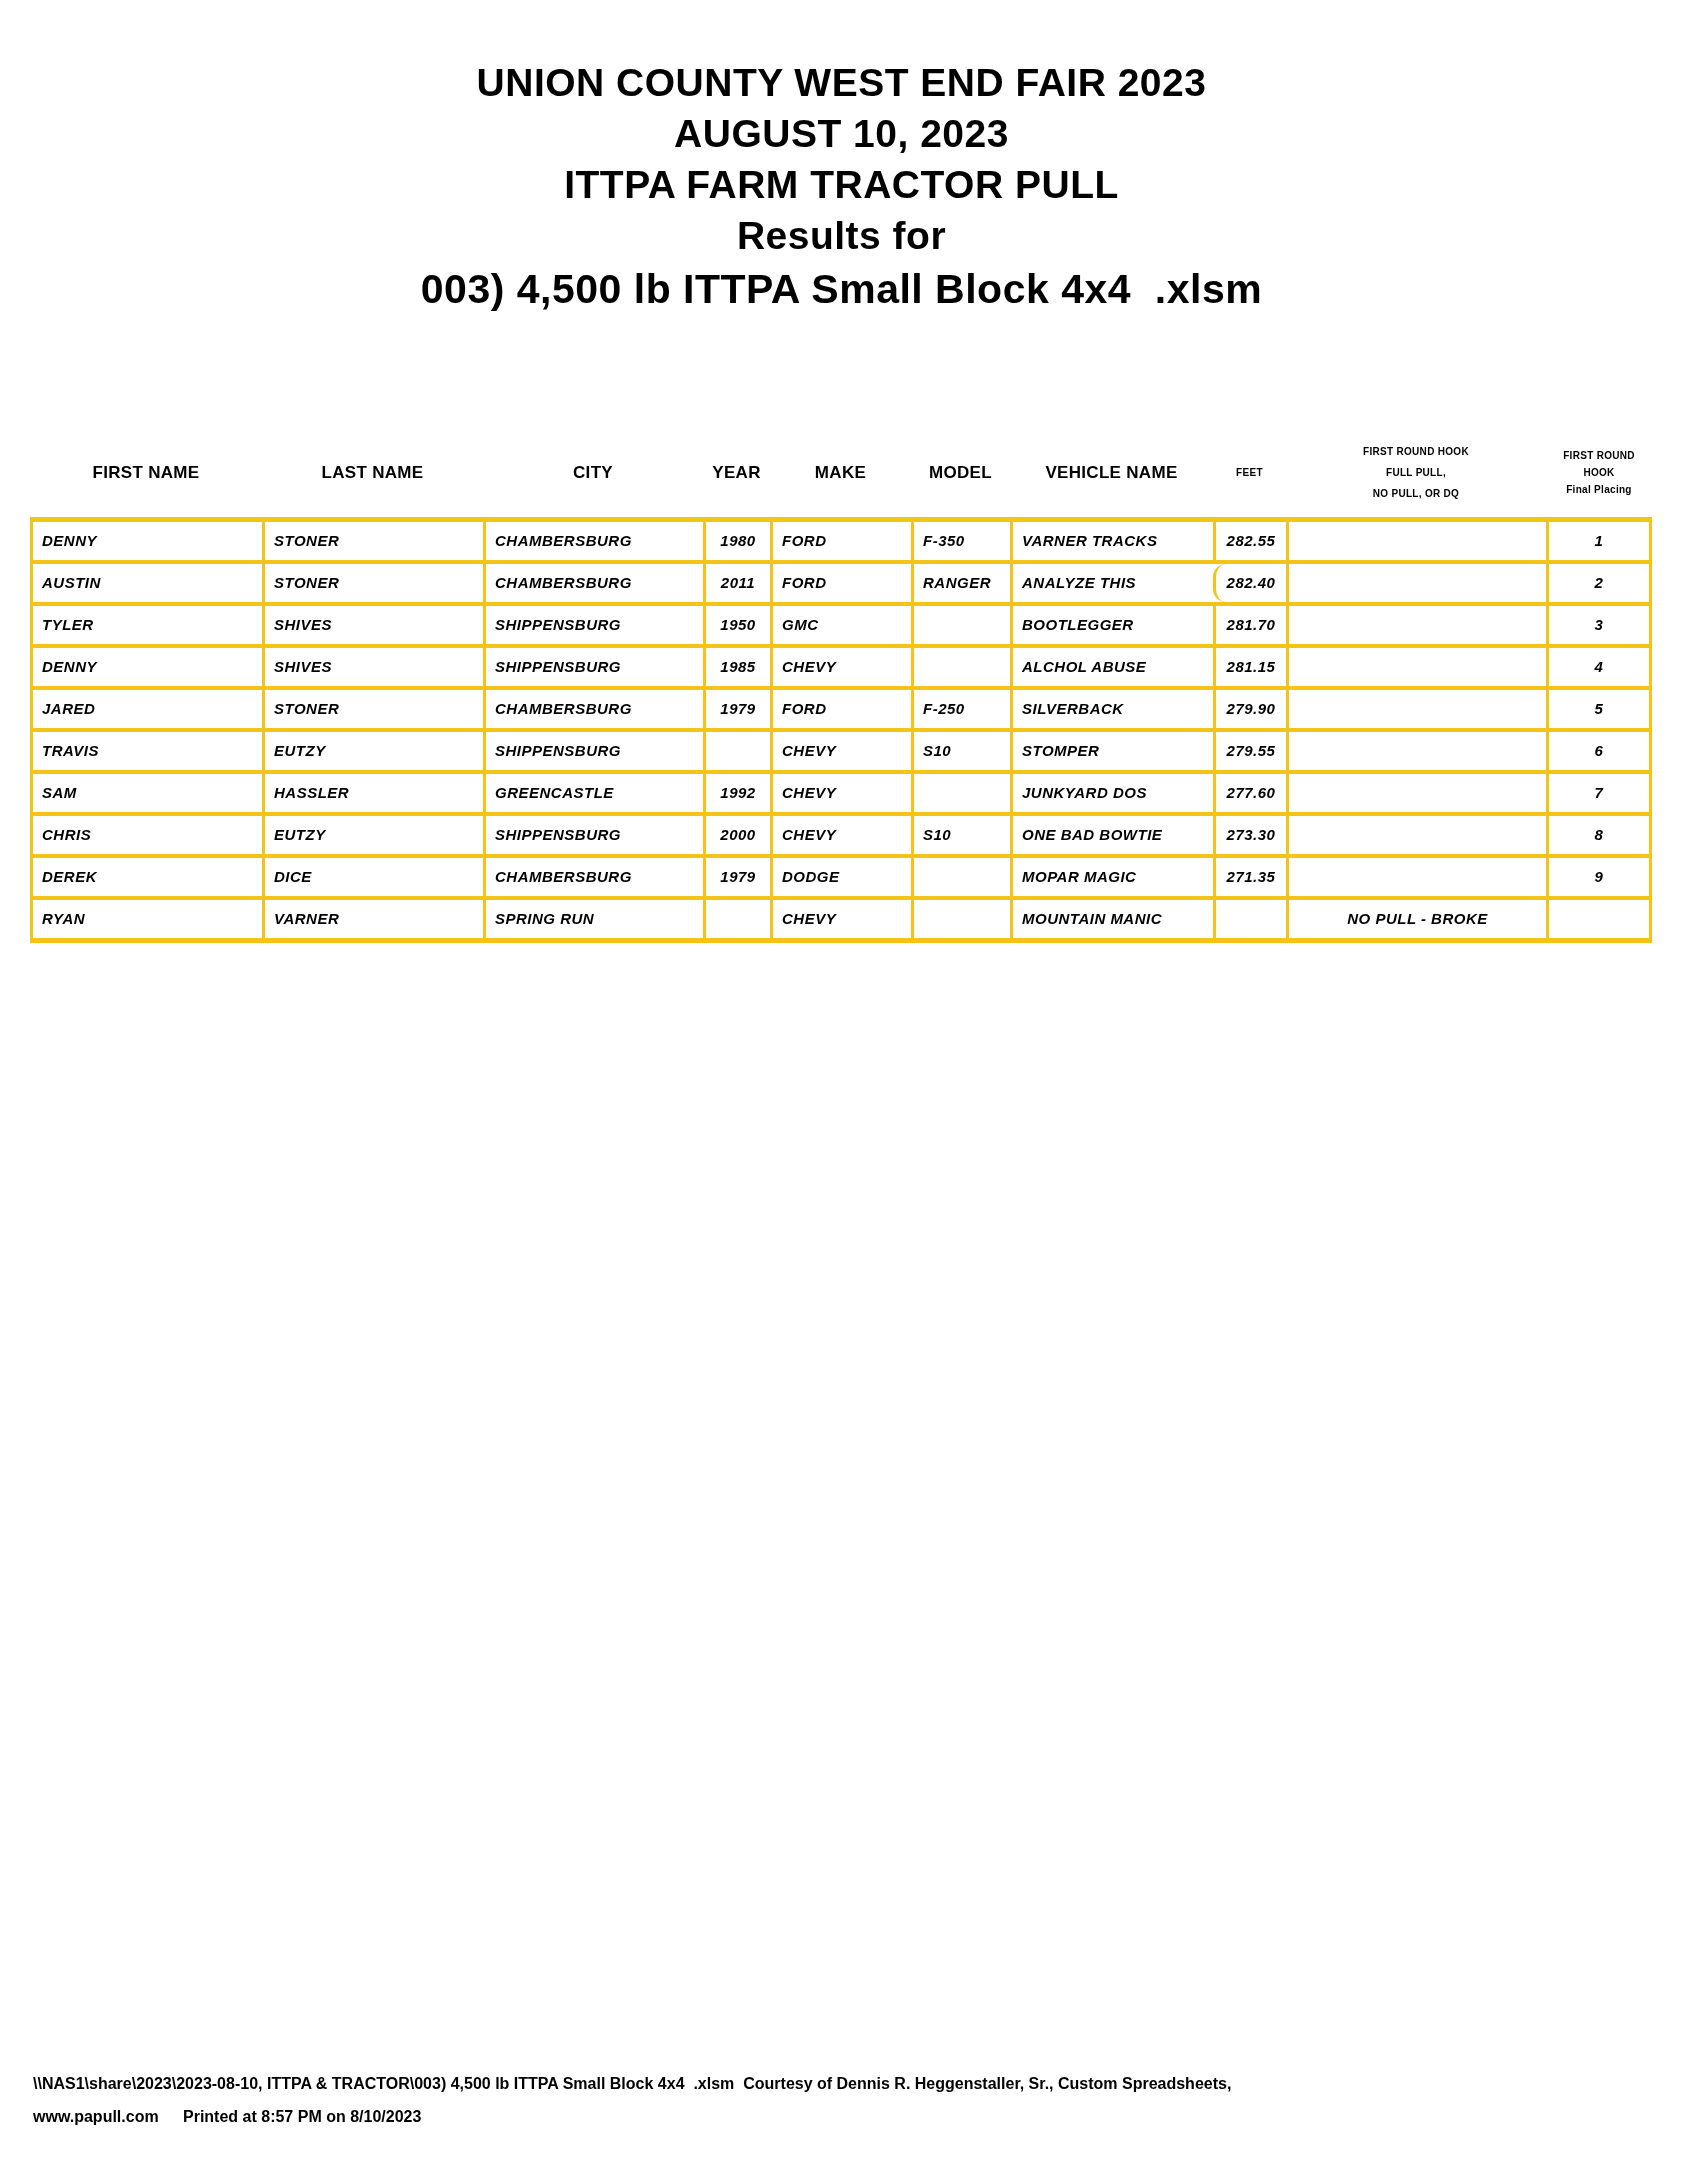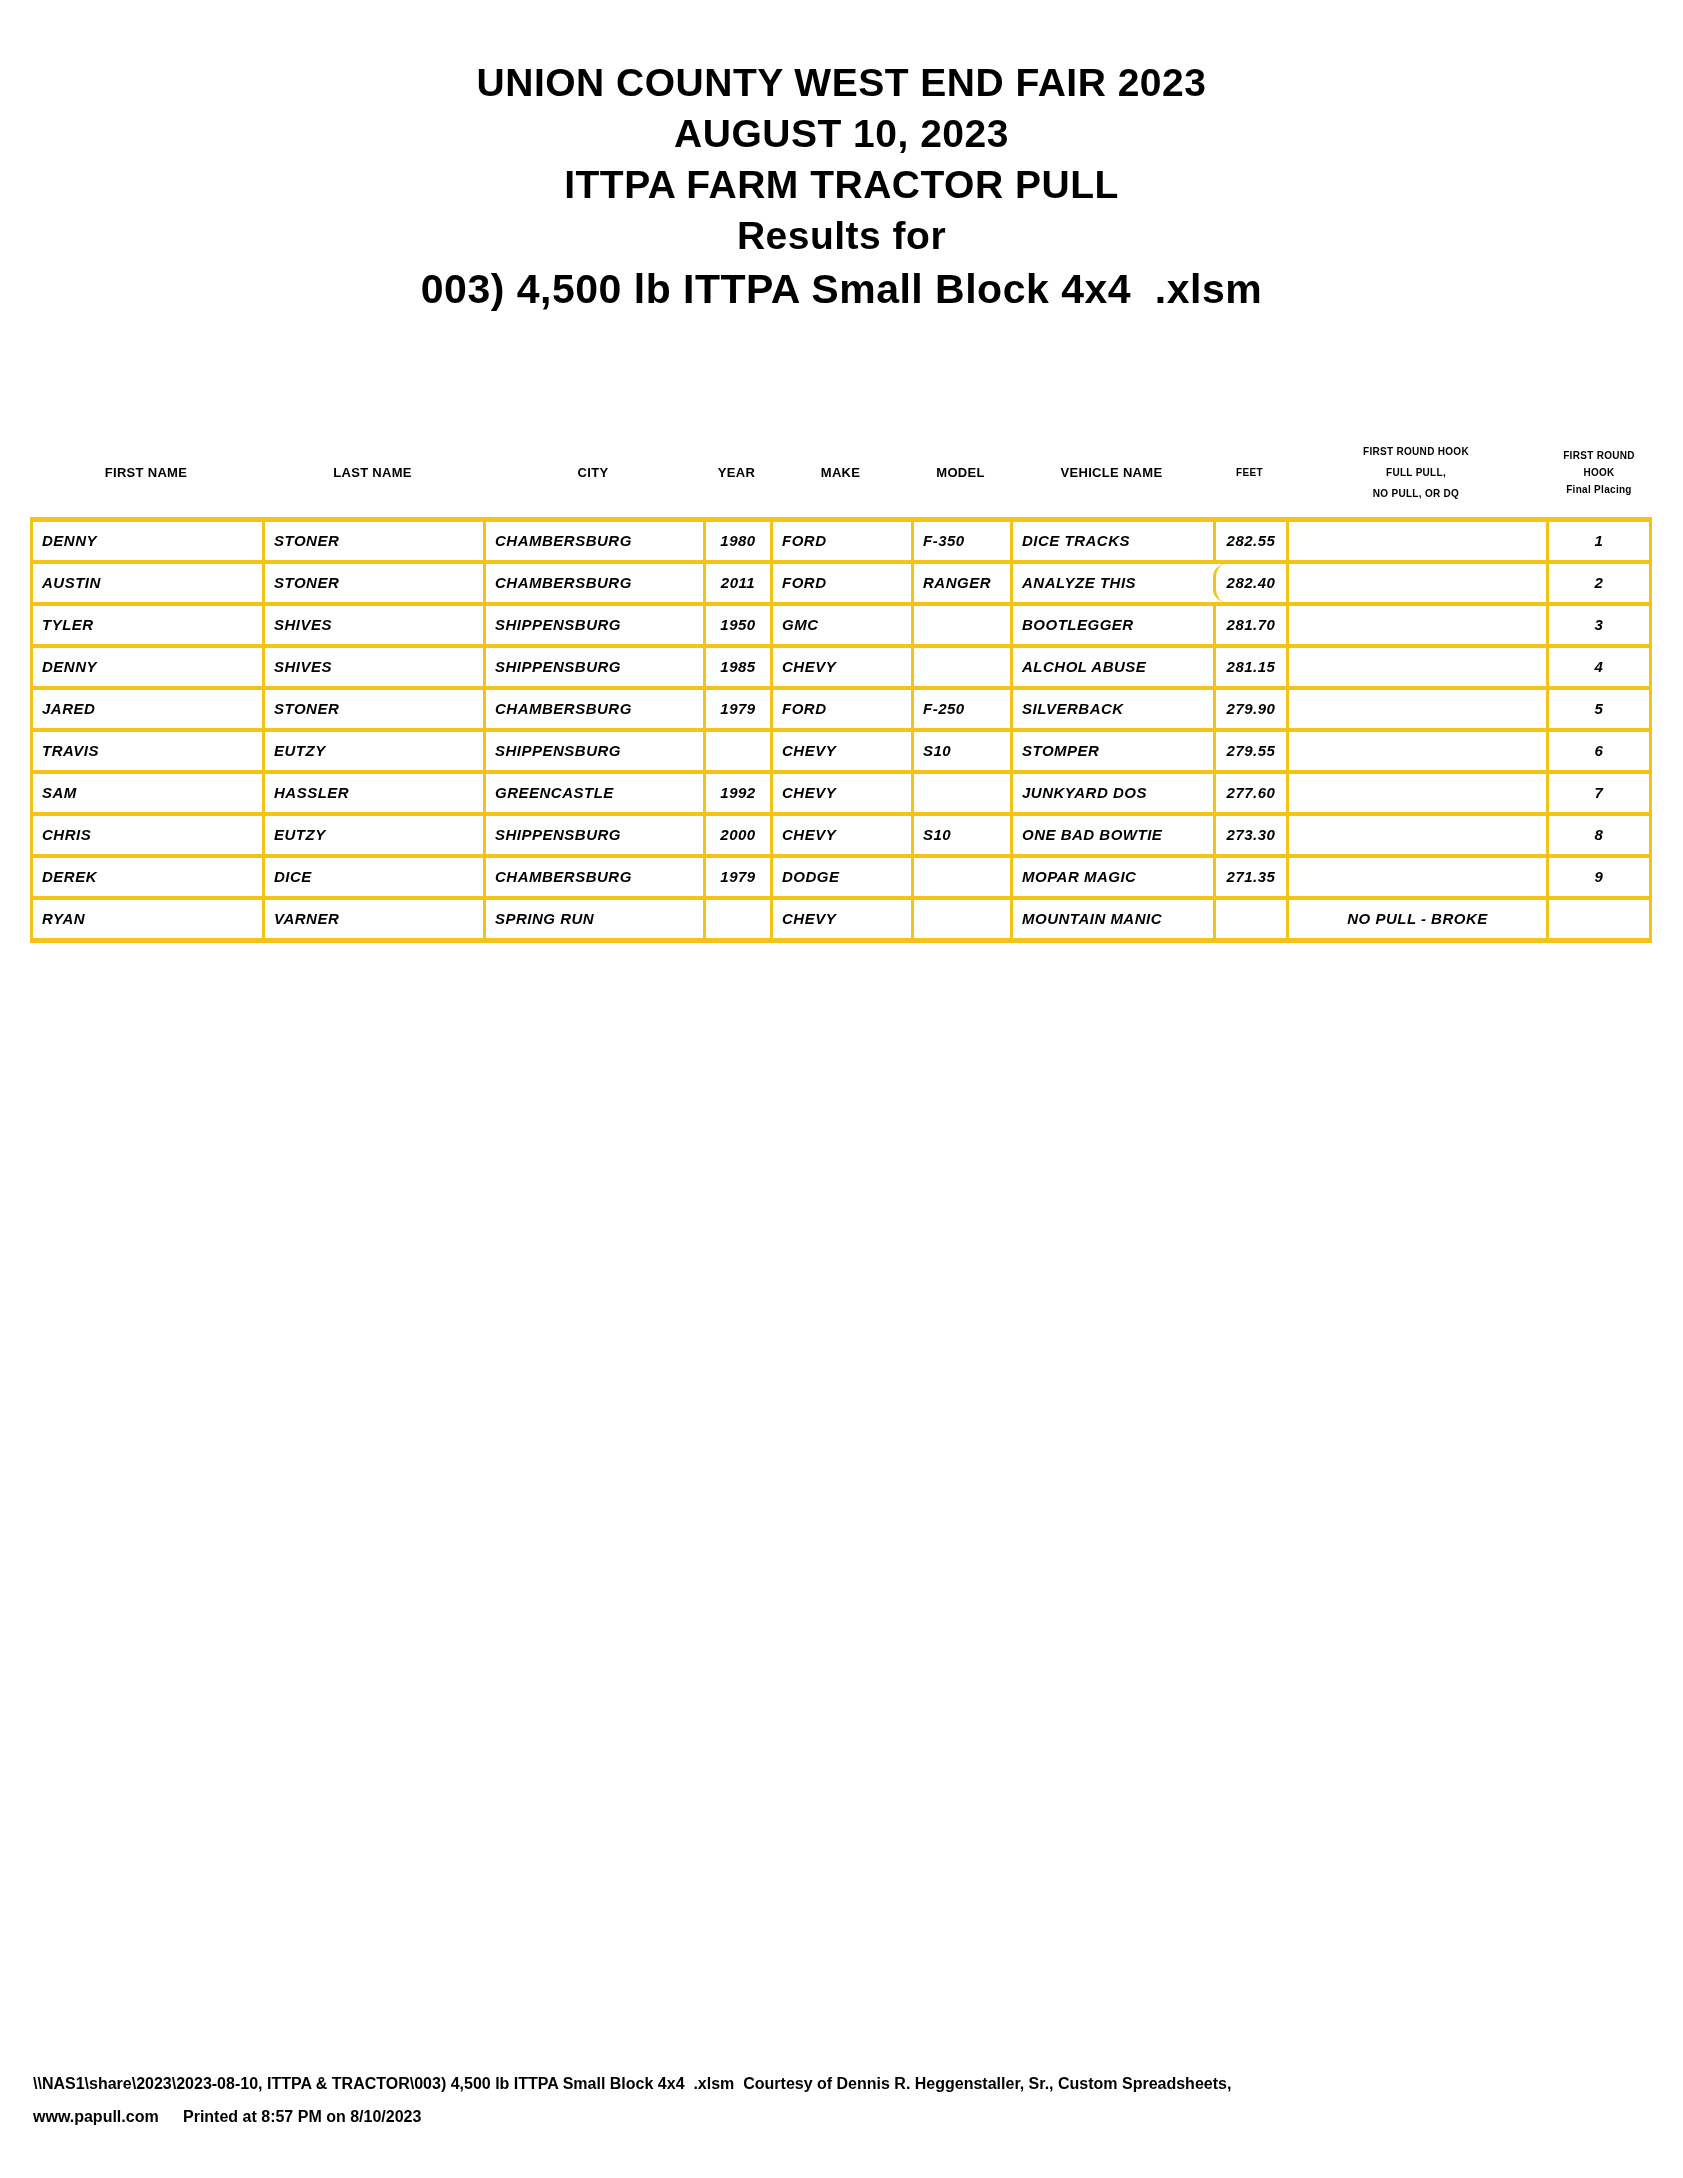--- a/index.html
+++ b/index.html
@@ -35,21 +35,21 @@
     position: absolute;
     left: 30px;
     top: 432px;
     width: 1622px;
     height: 81px;
     display: flex;
     align-items: center;
   }
   .col-h {
     font-weight: bold;
-    font-size: 13px;
+    font-size: 17px;
     letter-spacing: 0.3px;
     text-align: center;
     flex: 0 0 auto;
     box-sizing: border-box;
   }
   .col-h.small { font-size: 10px; line-height: 21px; }
   .col-h.tiny  { font-size: 10px; line-height: 17px; }
 
   
   .data-table {
@@ -145,21 +145,21 @@
     </div>
 
   <div class="data-table">
       <div class="trow">
         <div class="tcell a-left" style="width: 232px;">DENNY</div>
         <div class="tcell a-left" style="width: 221px;">STONER</div>
         <div class="tcell a-left" style="width: 220px;">CHAMBERSBURG</div>
         <div class="tcell a-center" style="width: 67px;">1980</div>
         <div class="tcell a-left" style="width: 141px;">FORD</div>
         <div class="tcell a-left" style="width: 99px;">F-350</div>
-        <div class="tcell a-left" style="width: 203px;">DICE TRACKS</div>
+        <div class="tcell a-left" style="width: 203px;">VARNER TRACKS</div>
         <div class="tcell a-center" style="width: 73px;">282.55</div>
         <div class="tcell a-center" style="width: 260px;"></div>
         <div class="tcell a-center" style="width: 106px;">1</div>
       </div>
       <div class="trow">
         <div class="tcell a-left" style="width: 232px;">AUSTIN</div>
         <div class="tcell a-left" style="width: 221px;">STONER</div>
         <div class="tcell a-left" style="width: 220px;">CHAMBERSBURG</div>
         <div class="tcell a-center" style="width: 67px;">2011</div>
         <div class="tcell a-left" style="width: 141px;">FORD</div>

